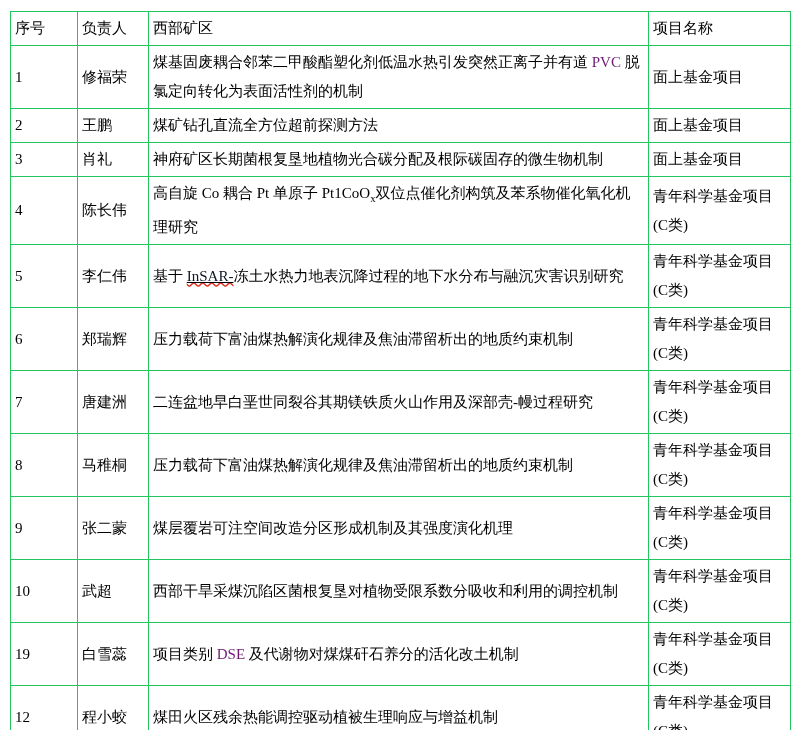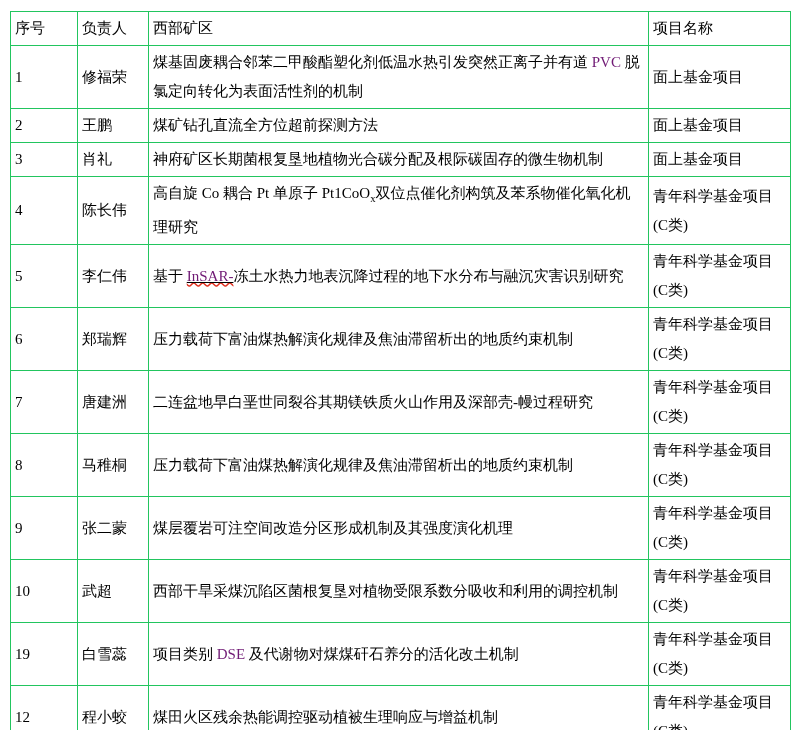--- a/index.html
+++ b/index.html
@@ -24,21 +24,21 @@
     padding:2px 4px;
     word-break:break-all;
   }
   col.c-no{width:67px;}
   col.c-owner{width:71px;}
   col.c-project{width:500px;}
   col.c-category{width:142px;}
   
   .seg-blue{color:#701a75;}
   .seg-wavy{text-decoration:underline wavy #e03020;text-decoration-skip-ink:none;}
-  .seg-underline{text-decoration:underline solid #000;text-decoration-skip-ink:none;color:#701a75;}
+  .seg-underline{text-decoration:underline solid #000;text-decoration-skip-ink:none;color:#0f172a;}
   .seg-sub{vertical-align:sub;font-size:0.72em;}
 </style>
 </head>
 <body>
 
 <div class="page">
   <table class="doc-table">
     <colgroup>
       <col class="c-no">
         <col class="c-owner">

